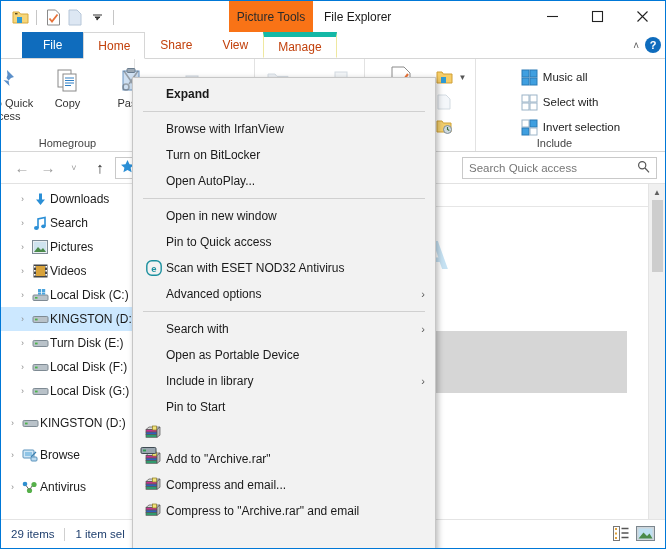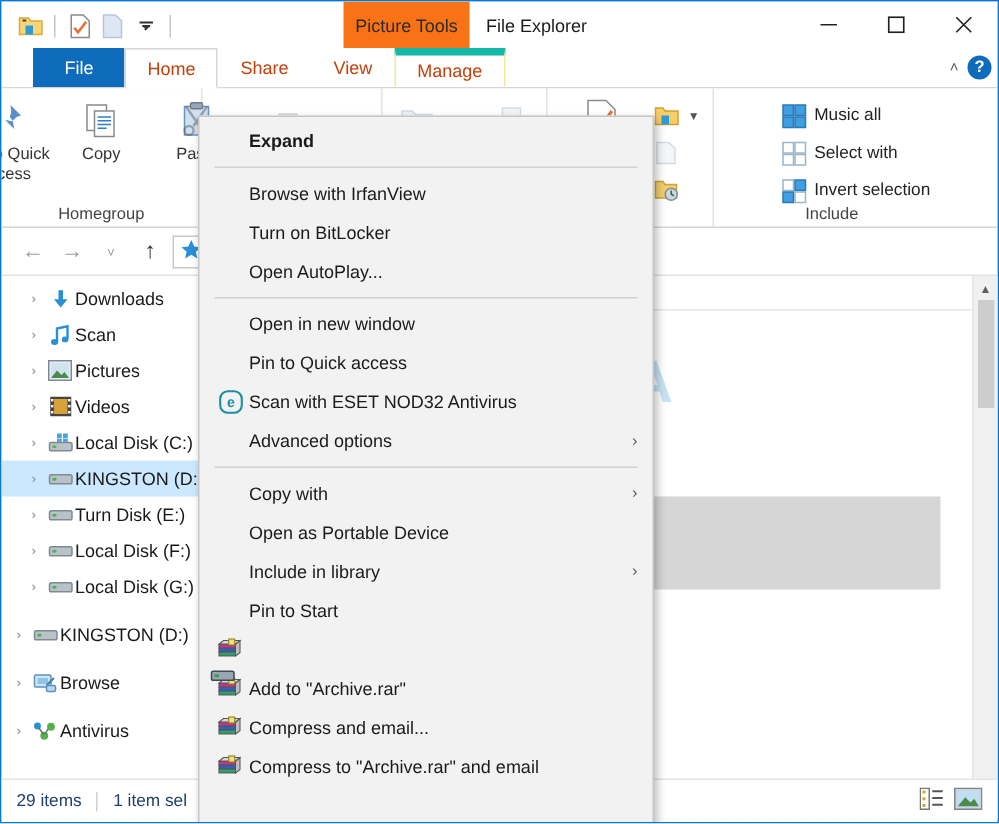--- a/index.html
+++ b/index.html
@@ -549,20 +549,29 @@
     <div class="nav-btn drop">˅</div>
     <div class="nav-btn up">↑</div>
     <div class="addr-box">
       <span>
         <svg width="15" height="15" viewBox="0 0 15 15">
           <path d="M7.5 1l2 4.3 4.5.5-3.4 3 1 4.5-4.1-2.4-4.1 2.4 1-4.5-3.4-3 4.5-.5z" fill="#2b8fd6"></path>
         </svg>
       </span>
       <span></span>
     </div>
+    <div class="search-box">
+      <span>Search Quick access</span>
+      <span>
+        <svg width="13" height="13" viewBox="0 0 13 13">
+          <circle cx="5.2" cy="5.2" r="3.6" fill="none" stroke="#555" stroke-width="1.2"></circle>
+          <path d="M8 8l4 4.4" stroke="#555" stroke-width="1.2"></path>
+        </svg>
+      </span>
+    </div>
   </div>
 
   <div id="main">
 
     <div id="navpane">
       <div class="tree-row">
         <span class="tw l1">›</span>
         <span class="tico">
           <svg width="15" height="15" viewBox="0 0 15 15">
               <path d="M6 1.5h3v6h3l-4.5 5.5L3 7.5h3z" fill="#2b8fd6"></path>
@@ -572,21 +581,21 @@
       </div>
       <div class="tree-row">
         <span class="tw l1">›</span>
         <span class="tico">
           <svg width="14" height="15" viewBox="0 0 14 15">
               <path d="M5 12V3l7-1.5v8.5" fill="none" stroke="#2b8fd6" stroke-width="1.6"></path>
               <ellipse cx="3.4" cy="12" rx="2.4" ry="2" fill="#2b8fd6"></ellipse>
               <ellipse cx="10.4" cy="10.3" rx="2.2" ry="1.9" fill="#2b8fd6"></ellipse>
             </svg>
         </span>
-        <span class="tlabel">Scan</span>
+        <span class="tlabel">Search</span>
       </div>
       <div class="tree-row">
         <span class="tw l1">›</span>
         <span class="tico">
           <svg width="16" height="14" viewBox="0 0 16 14">
               <rect x="0.5" y="0.5" width="15" height="13" fill="#e9eef2" stroke="#7d8a95"></rect>
               <rect x="2" y="2" width="12" height="10" fill="#cfe3ef"></rect>
               <path d="M2 12l4-5 3 3 2-2 3 4z" fill="#4a8a4a"></path>
             </svg>
         </span>
@@ -862,21 +871,21 @@
     </div>
     <div class="mi">
       <span class="mi-ico"></span>
       <span class="mi-label">Advanced options</span>
       <span class="mi-arrow">›</span>
     </div>
     <div class="mi-sep"></div>
 
     <div class="mi">
       <span class="mi-ico"></span>
-      <span class="mi-label">Copy with</span>
+      <span class="mi-label">Search with</span>
       <span class="mi-arrow">›</span>
     </div>
     <div class="mi">
       <span class="mi-ico"></span>
       <span class="mi-label">Open as Portable Device</span>
     </div>
     <div class="mi">
       <span class="mi-ico"></span>
       <span class="mi-label">Include in library</span>
       <span class="mi-arrow">›</span>

